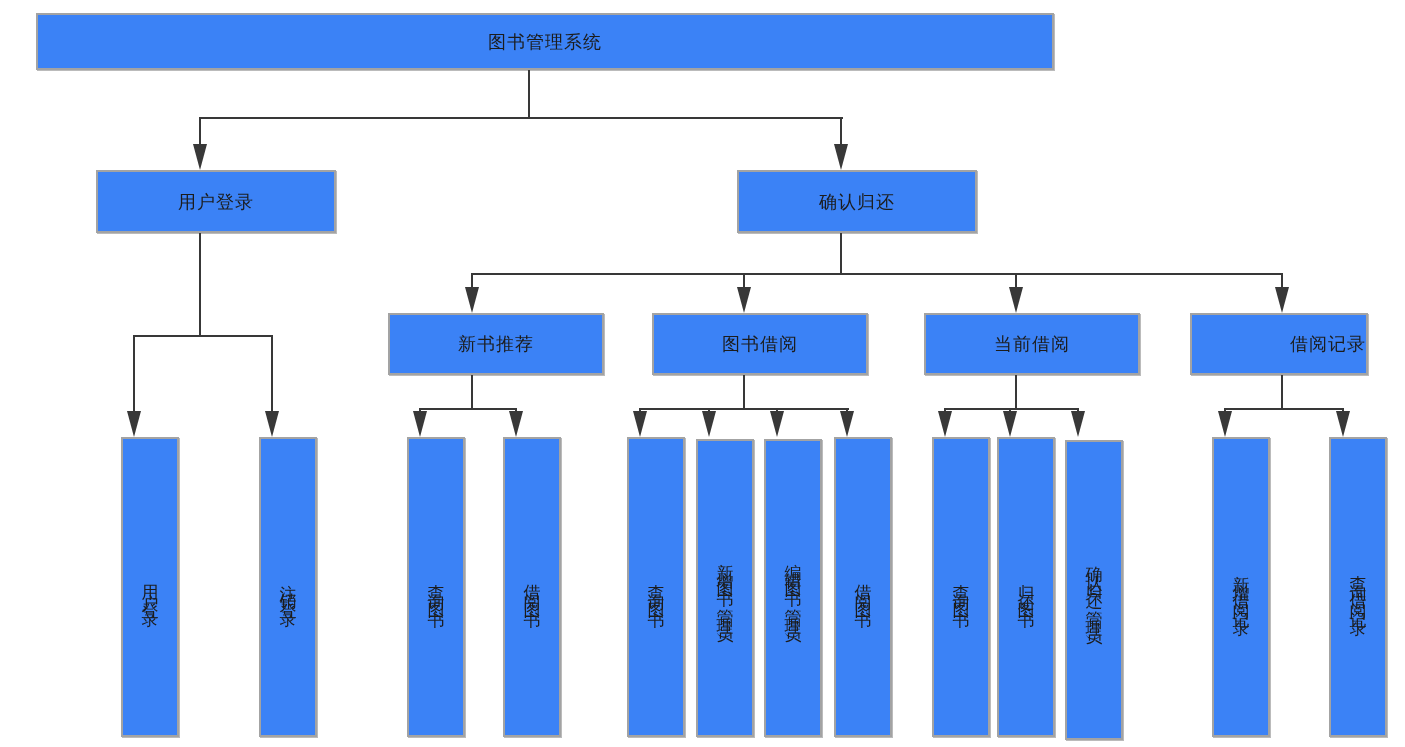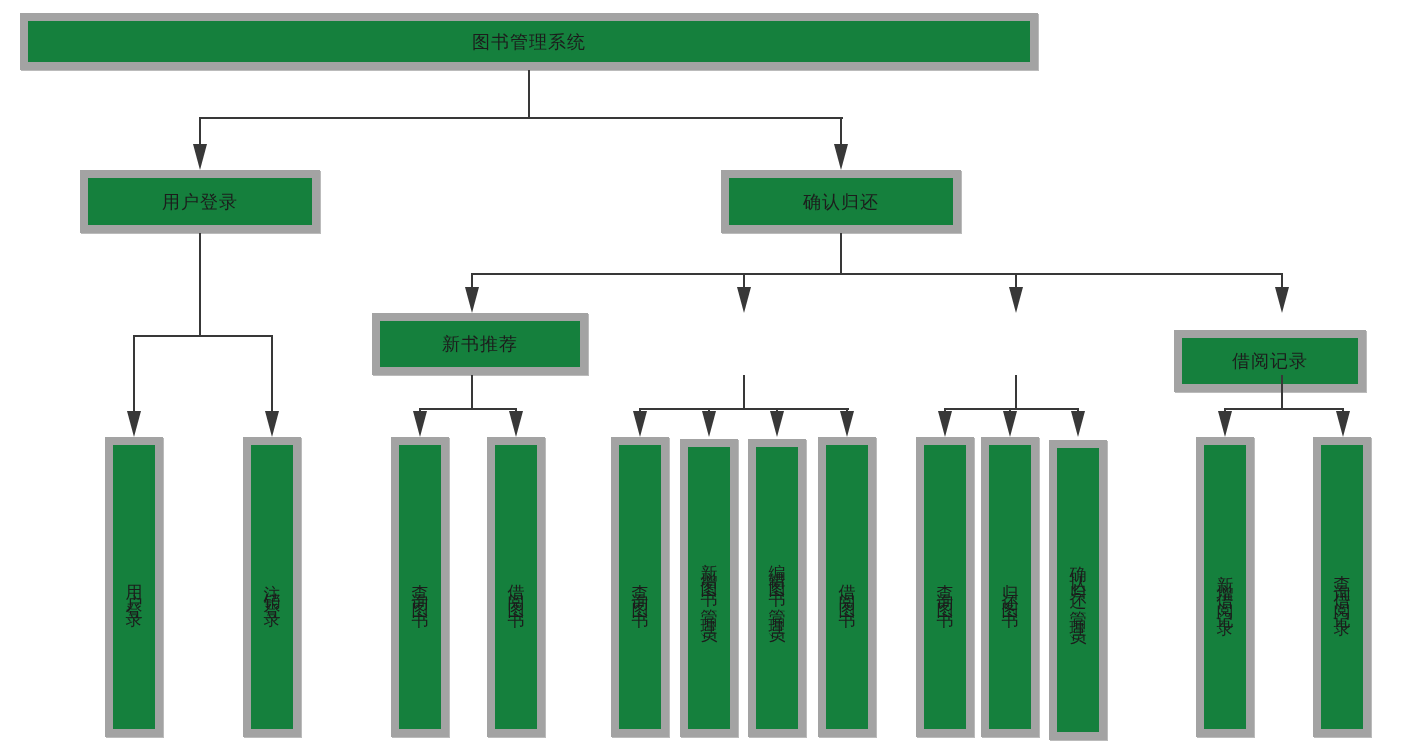--- a/index.html
+++ b/index.html
@@ -11,30 +11,31 @@
   .stage {
     position: relative;
     width: 1405px;
     height: 747px;
     background: #ffffff;
     overflow: hidden;
   }
   
   .node {
     position: absolute;
-    background: #15803d;
-    border: 8px solid #a3a3a3;
+    background: #3b82f6;
+    border: 2px solid #a3a3a3;
     box-sizing: border-box;
     display: flex;
     align-items: center;
     justify-content: center;
     font-size: 18px;
     letter-spacing: 1px;
     color: #1c1c1c;
     box-shadow: 1px 1px 0 rgba(60,60,60,0.35);
+    margin-left: 16px;
   }
   .vnode {
     writing-mode: vertical-lr;
     text-orientation: upright;
     font-size: 17px;
     letter-spacing: 9px;
     line-height: 1;
     padding-top: 4px;
   }
   
@@ -95,21 +96,27 @@
   <div class="vl" style="left:743px; top:273px; height:16px;"></div>
   <div class="arr" style="left:737px; top:287px;"></div>
   <div class="vl" style="left:1015px; top:273px; height:16px;"></div>
   <div class="arr" style="left:1009px; top:287px;"></div>
   <div class="vl" style="left:1281px; top:273px; height:16px;"></div>
   <div class="arr" style="left:1275px; top:287px;"></div>
 
   <div class="node" style="left:372px; top:313px; width:216px; height:62px;">
     <span>新书推荐</span>
   </div>
-  <div class="node" style="left:1174px; top:330px; width:192px; height:62px;">
+  <div class="node" style="left:636px; top:313px; width:216px; height:62px;">
+    <span>图书借阅</span>
+  </div>
+  <div class="node" style="left:908px; top:313px; width:216px; height:62px;">
+    <span>当前借阅</span>
+  </div>
+  <div class="node" style="left:1174px; top:313px; width:178px; height:62px;justify-content:flex-end;">
     <span>借阅记录</span>
   </div>
 
   <div class="vl" style="left:471px; top:375px; height:33px;"></div>
   <div class="hl" style="left:419px; top:408px; width:98px;"></div>
   <div class="vl" style="left:419px; top:408px; height:5px;"></div>
   <div class="arr" style="left:413px; top:411px;"></div>
   <div class="vl" style="left:515px; top:408px; height:5px;"></div>
   <div class="arr" style="left:509px; top:411px;"></div>
 

